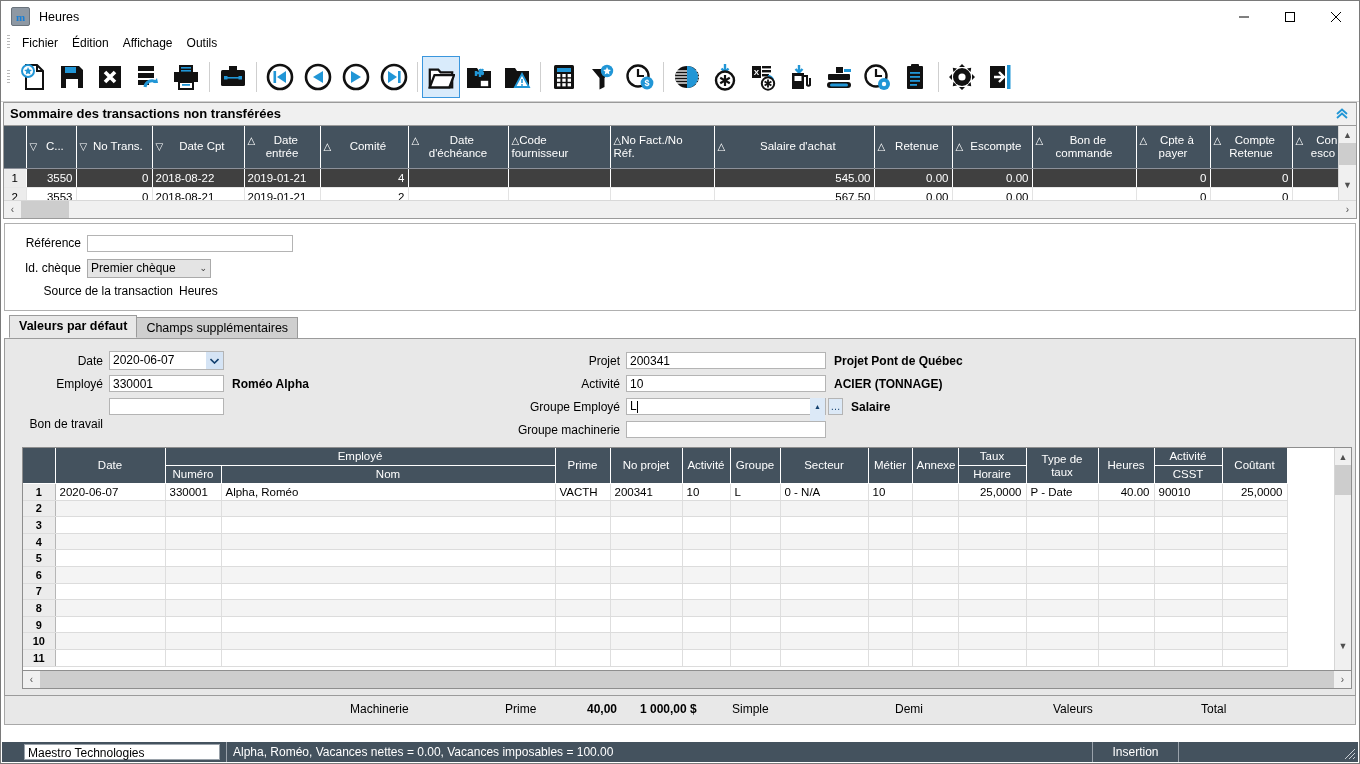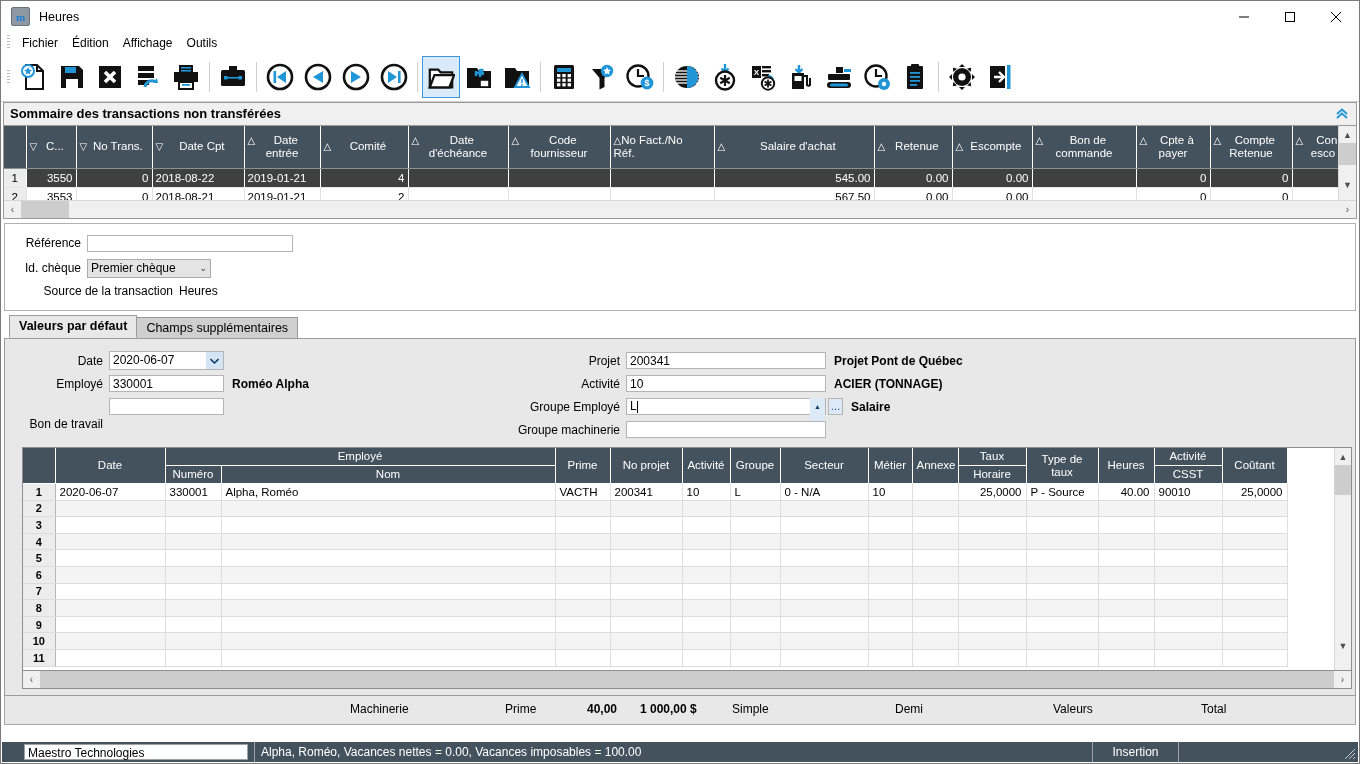--- a/index.html
+++ b/index.html
@@ -465,21 +465,21 @@
                 <th>
                   <span class="sort">△</span>
                   <div style="text-align:center;">Comité</div>
                 </th>
                 <th>
                   <span class="sort">△</span>
                   <div style="text-align:center;">Date<br>d'échéance</div>
                 </th>
                 <th>
                   <span class="sort">△</span>
-                  <div style="text-align:center;">Code<br>fournisseur</div>
+                  <div style="text-align:left;">Code<br>fournisseur</div>
                 </th>
                 <th>
                   <span class="sort">△</span>
                   <div style="text-align:left;">No Fact./No<br>Réf.</div>
                 </th>
                 <th>
                   <span class="sort">△</span>
                   <div style="text-align:center;">Salaire d'achat</div>
                 </th>
                 <th>
@@ -697,21 +697,21 @@
                 <td style="">330001</td>
                 <td style="">Alpha, Roméo</td>
                 <td style="">VACTH</td>
                 <td style="">200341</td>
                 <td style="">10</td>
                 <td style="">L</td>
                 <td style="">0 - N/A</td>
                 <td style="">10</td>
                 <td style=""></td>
                 <td style="text-align:right;">25,0000</td>
-                <td style="">P -  Source</td>
+                <td style="">P -  Date</td>
                 <td style="text-align:right;">40.00</td>
                 <td style="">90010</td>
                 <td style="text-align:right;">25,0000</td>
               </tr>
               <tr class="alt">
                 <td class="rn">2</td>
                 <td style=""></td>
                 <td style=""></td>
                 <td style=""></td>
                 <td style=""></td>
@@ -914,21 +914,21 @@
     <div class="tot-item" style="left:500px;">Prime</div>
     <div class="tot-item b" style="left:582px;">40,00</div>
     <div class="tot-item b" style="left:635px;">1 000,00 $</div>
     <div class="tot-item" style="left:727px;">Simple</div>
     <div class="tot-item" style="left:890px;">Demi</div>
     <div class="tot-item" style="left:1048px;">Valeurs</div>
     <div class="tot-item" style="left:1196px;">Total</div>
   </div>
 
   <div class="statusbar">
-    <div class="sb-white" style="width:224px;margin-left:22px;">Maestro Technologies</div>
+    <div class="sb-white" style="width:196px;margin-left:22px;">Maestro Technologies</div>
     <div class="sb-cell" style="flex:1;margin-left:6px;">Alpha, Roméo, Vacances nettes = 0.00, Vacances imposables = 100.00</div>
     <div class="sb-cell" style="width:86px;text-align:center;">Insertion</div>
     <div class="sb-cell" style="width:180px;"></div>
     <div class="resizer">
       <svg width="12" height="12" viewBox="0 0 12 12">
         <path d="M11 1 L1 11 M11 5 L5 11 M11 9 L9 11" stroke="#c9cfd4" stroke-width="1"></path>
       </svg>
     </div>
   </div>
 

